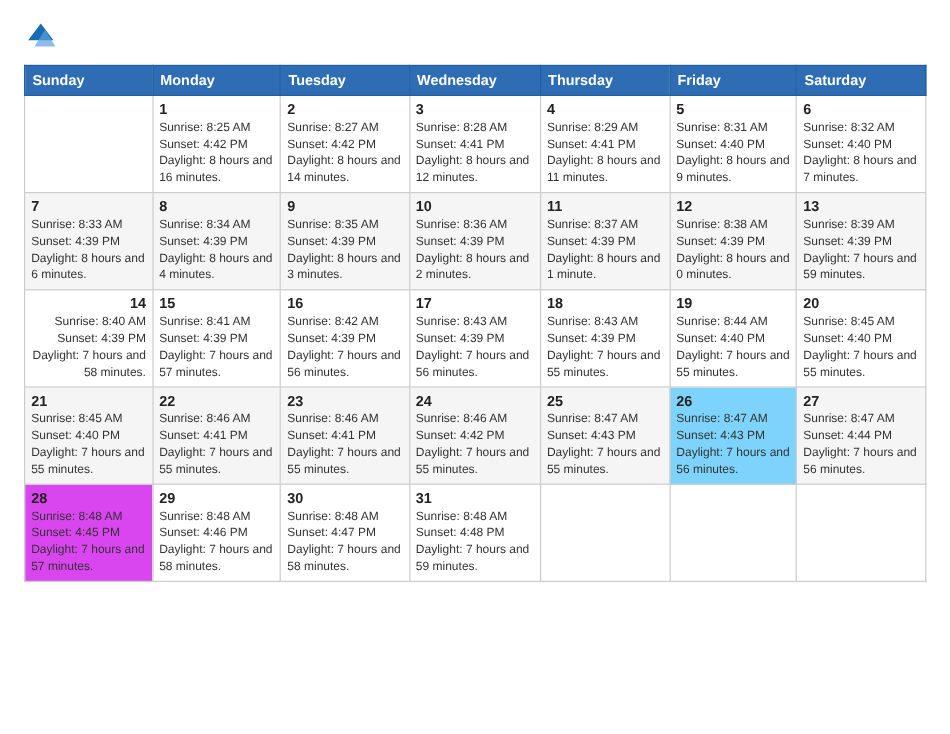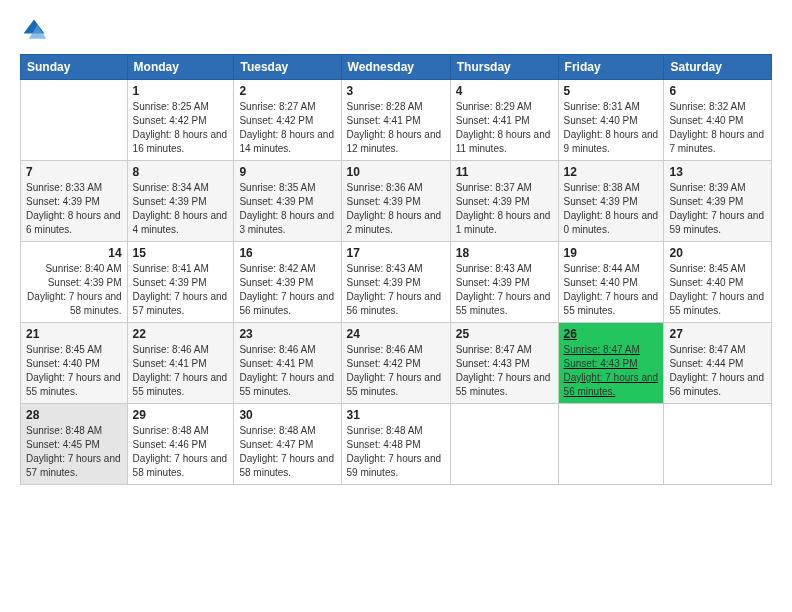--- a/index.html
+++ b/index.html
@@ -225,31 +225,31 @@
             <div class="day-info"><span>Sunrise: 8:46 AM</span><br><span>Sunset: 4:41 PM</span><br><span>Daylight: 7 hours and 55 minutes.</span></div>
           </td>
           <td style="background-color: rgb(245, 245, 245);">
             <span class="day-number">24</span>
             <div class="day-info"><span>Sunrise: 8:46 AM</span><br><span>Sunset: 4:42 PM</span><br><span>Daylight: 7 hours and 55 minutes.</span></div>
           </td>
           <td style="background-color: rgb(245, 245, 245);">
             <span class="day-number">25</span>
             <div class="day-info"><span>Sunrise: 8:47 AM</span><br><span>Sunset: 4:43 PM</span><br><span>Daylight: 7 hours and 55 minutes.</span></div>
           </td>
-          <td style="background-color: #22c55e; text-decoration: underline;">
+          <td style="background-color: #7dd3fc;">
             <span class="day-number">26</span>
             <div class="day-info"><span>Sunrise: 8:47 AM</span><br><span>Sunset: 4:43 PM</span><br><span>Daylight: 7 hours and 56 minutes.</span></div>
           </td>
           <td style="background-color: rgb(245, 245, 245);">
             <span class="day-number">27</span>
             <div class="day-info"><span>Sunrise: 8:47 AM</span><br><span>Sunset: 4:44 PM</span><br><span>Daylight: 7 hours and 56 minutes.</span></div>
           </td>
         </tr>
         <tr>
-          <td style="background-color: #e5e5e5;">
+          <td style="background-color: #d946ef;">
             <span class="day-number">28</span>
             <div class="day-info"><span>Sunrise: 8:48 AM</span><br><span>Sunset: 4:45 PM</span><br><span>Daylight: 7 hours and 57 minutes.</span></div>
           </td>
           <td style="background-color: rgb(255, 255, 255);">
             <span class="day-number">29</span>
             <div class="day-info"><span>Sunrise: 8:48 AM</span><br><span>Sunset: 4:46 PM</span><br><span>Daylight: 7 hours and 58 minutes.</span></div>
           </td>
           <td style="background-color: rgb(255, 255, 255); margin-top: 47px;">
             <span class="day-number">30</span>
             <div class="day-info"><span>Sunrise: 8:48 AM</span><br><span>Sunset: 4:47 PM</span><br><span>Daylight: 7 hours and 58 minutes.</span></div>

